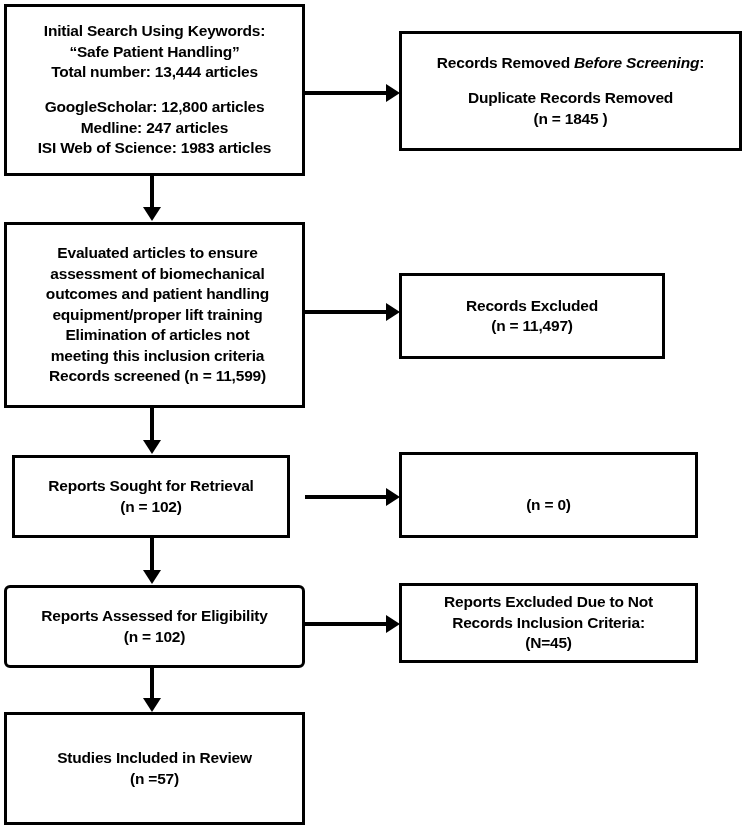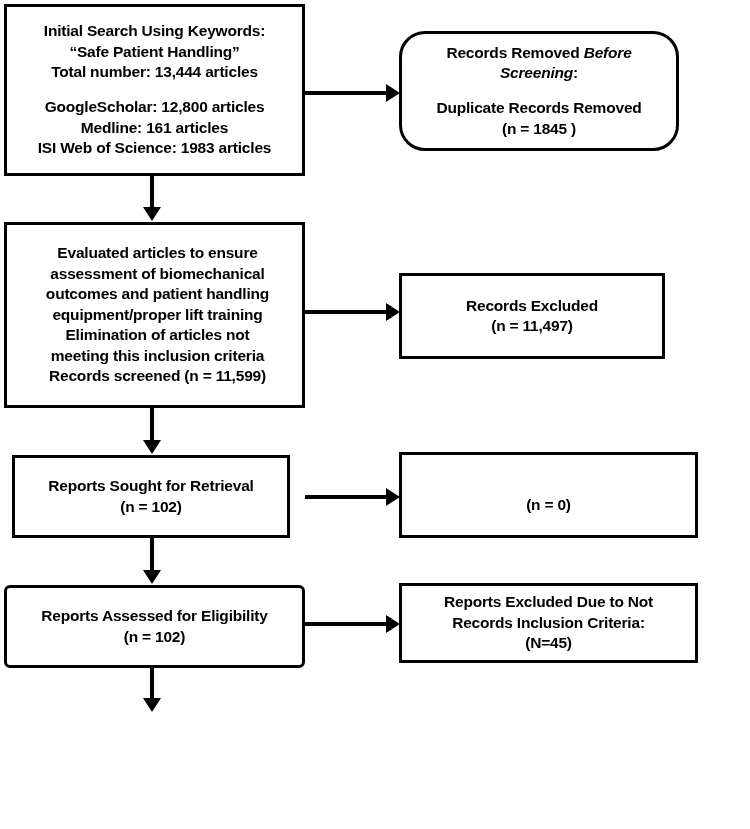--- a/index.html
+++ b/index.html
@@ -73,31 +73,31 @@
 
 <div id="diagram">
 
   <div class="box" style="left:4px; top:4px; width:301px; height:172px;">
     <div class="box-inner align-center">
       <span>Initial Search Using Keywords:</span><br>
       <span>“Safe Patient Handling”</span><br>
       <span>Total number: 13,444 articles</span>
       <span class="blank-line"></span>
       <span>GoogleScholar: 12,800 articles</span><br>
-      <span>Medline: 161 articles</span><br>
+      <span>Medline: 247 articles</span><br>
       <span>ISI Web of Science: 1983 articles</span>
     </div>
   </div>
 
   <div class="conn">
     <div class="hline" style="left:305px; top:91px; width:83px;"></div>
     <div class="arrow-right" style="left:386px; top:84px;"></div>
   </div>
 
-  <div class="box" style="left:399px; top:31px; width:280px; height:120px;border-radius:26px;">
+  <div class="box" style="left:399px; top:31px; width:343px; height:120px;">
     <div class="box-inner align-center">
       <span>Records Removed </span><span class="ital">Before Screening</span><span>:</span>
       <span class="blank-line"></span>
       <span>Duplicate Records Removed</span><br>
       <span>(n = 1845 )</span>
     </div>
   </div>
 
   <div class="conn">
     <div class="vline" style="left:150px; top:176px; height:33px;"></div>
@@ -175,14 +175,20 @@
       <span>Records Inclusion Criteria:</span><br>
       <span>(N=45)</span>
     </div>
   </div>
 
   <div class="conn">
     <div class="vline" style="left:150px; top:668px; height:32px;"></div>
     <div class="arrow-down" style="left:143px; top:698px;"></div>
   </div>
 
+  <div class="box" style="left:4px; top:712px; width:301px; height:113px;">
+    <div class="box-inner align-center">
+      <span>Studies Included in Review</span><br>
+      <span>(n =57)</span>
+    </div>
+  </div>
 
 </div>
 
 </body></html>

